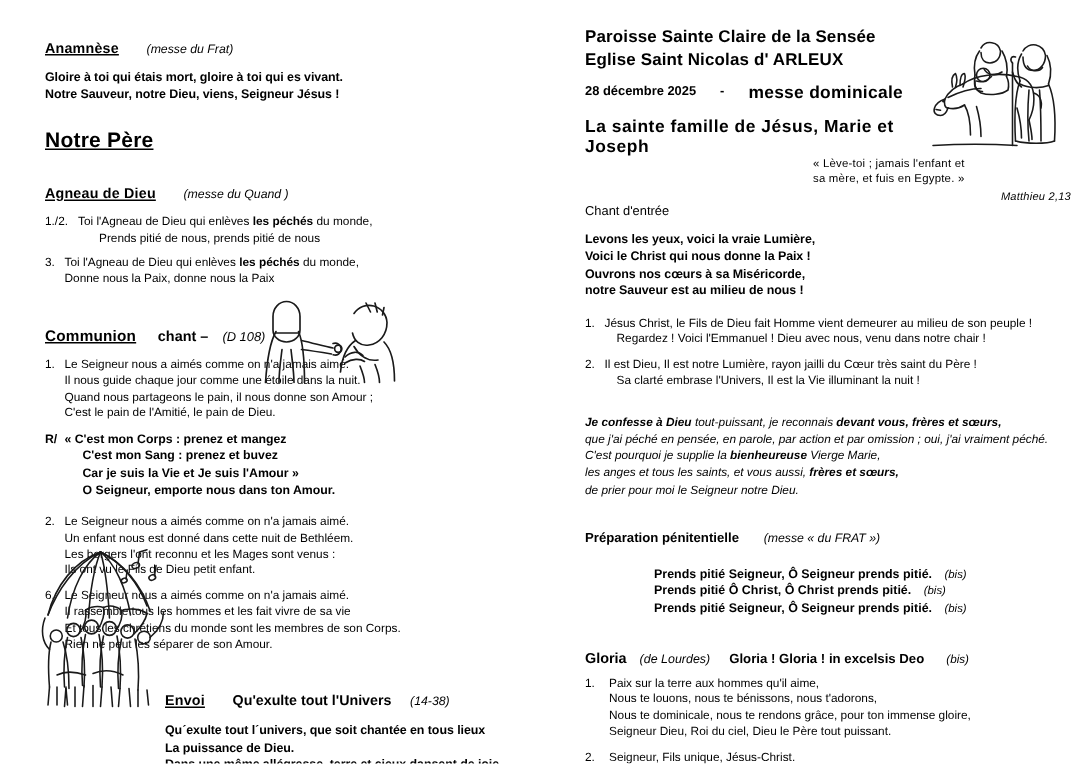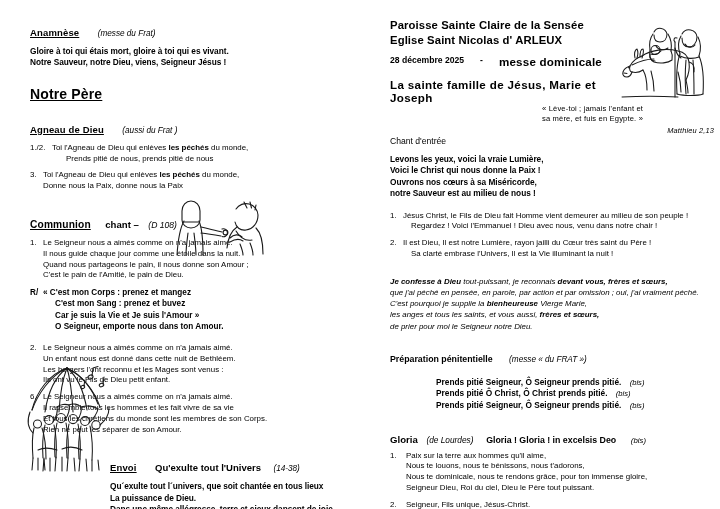--- a/index.html
+++ b/index.html
@@ -108,21 +108,21 @@
 
       <div class="sec">
         <span class="h-underline" style="font-size:14px;">Notre Père</span>
       </div>
 
       <div class="gap-l"></div>
 
       <div class="sec">
         <div>
           <span class="h-underline">Agneau de Dieu</span>
-          <span class="ital" style="margin-left:14px;">(aussi du Frat )</span>
+          <span class="ital" style="margin-left:14px;">(messe du Quand )</span>
         </div>
         <div class="gap-s"></div>
         <div class="verse">
           <span class="num" style="width:22px;flex:0 0 22px;">1./2.</span>
           <span class="txt">
             <span>Toi l'Agneau de Dieu qui enlèves <b>les péchés</b> du monde,</span><br>
             <span style="padding-left:14px;display:inline-block;">Prends pitié de nous, prends pitié de nous</span>
           </span>
         </div>
         <div class="gap-s"></div>

